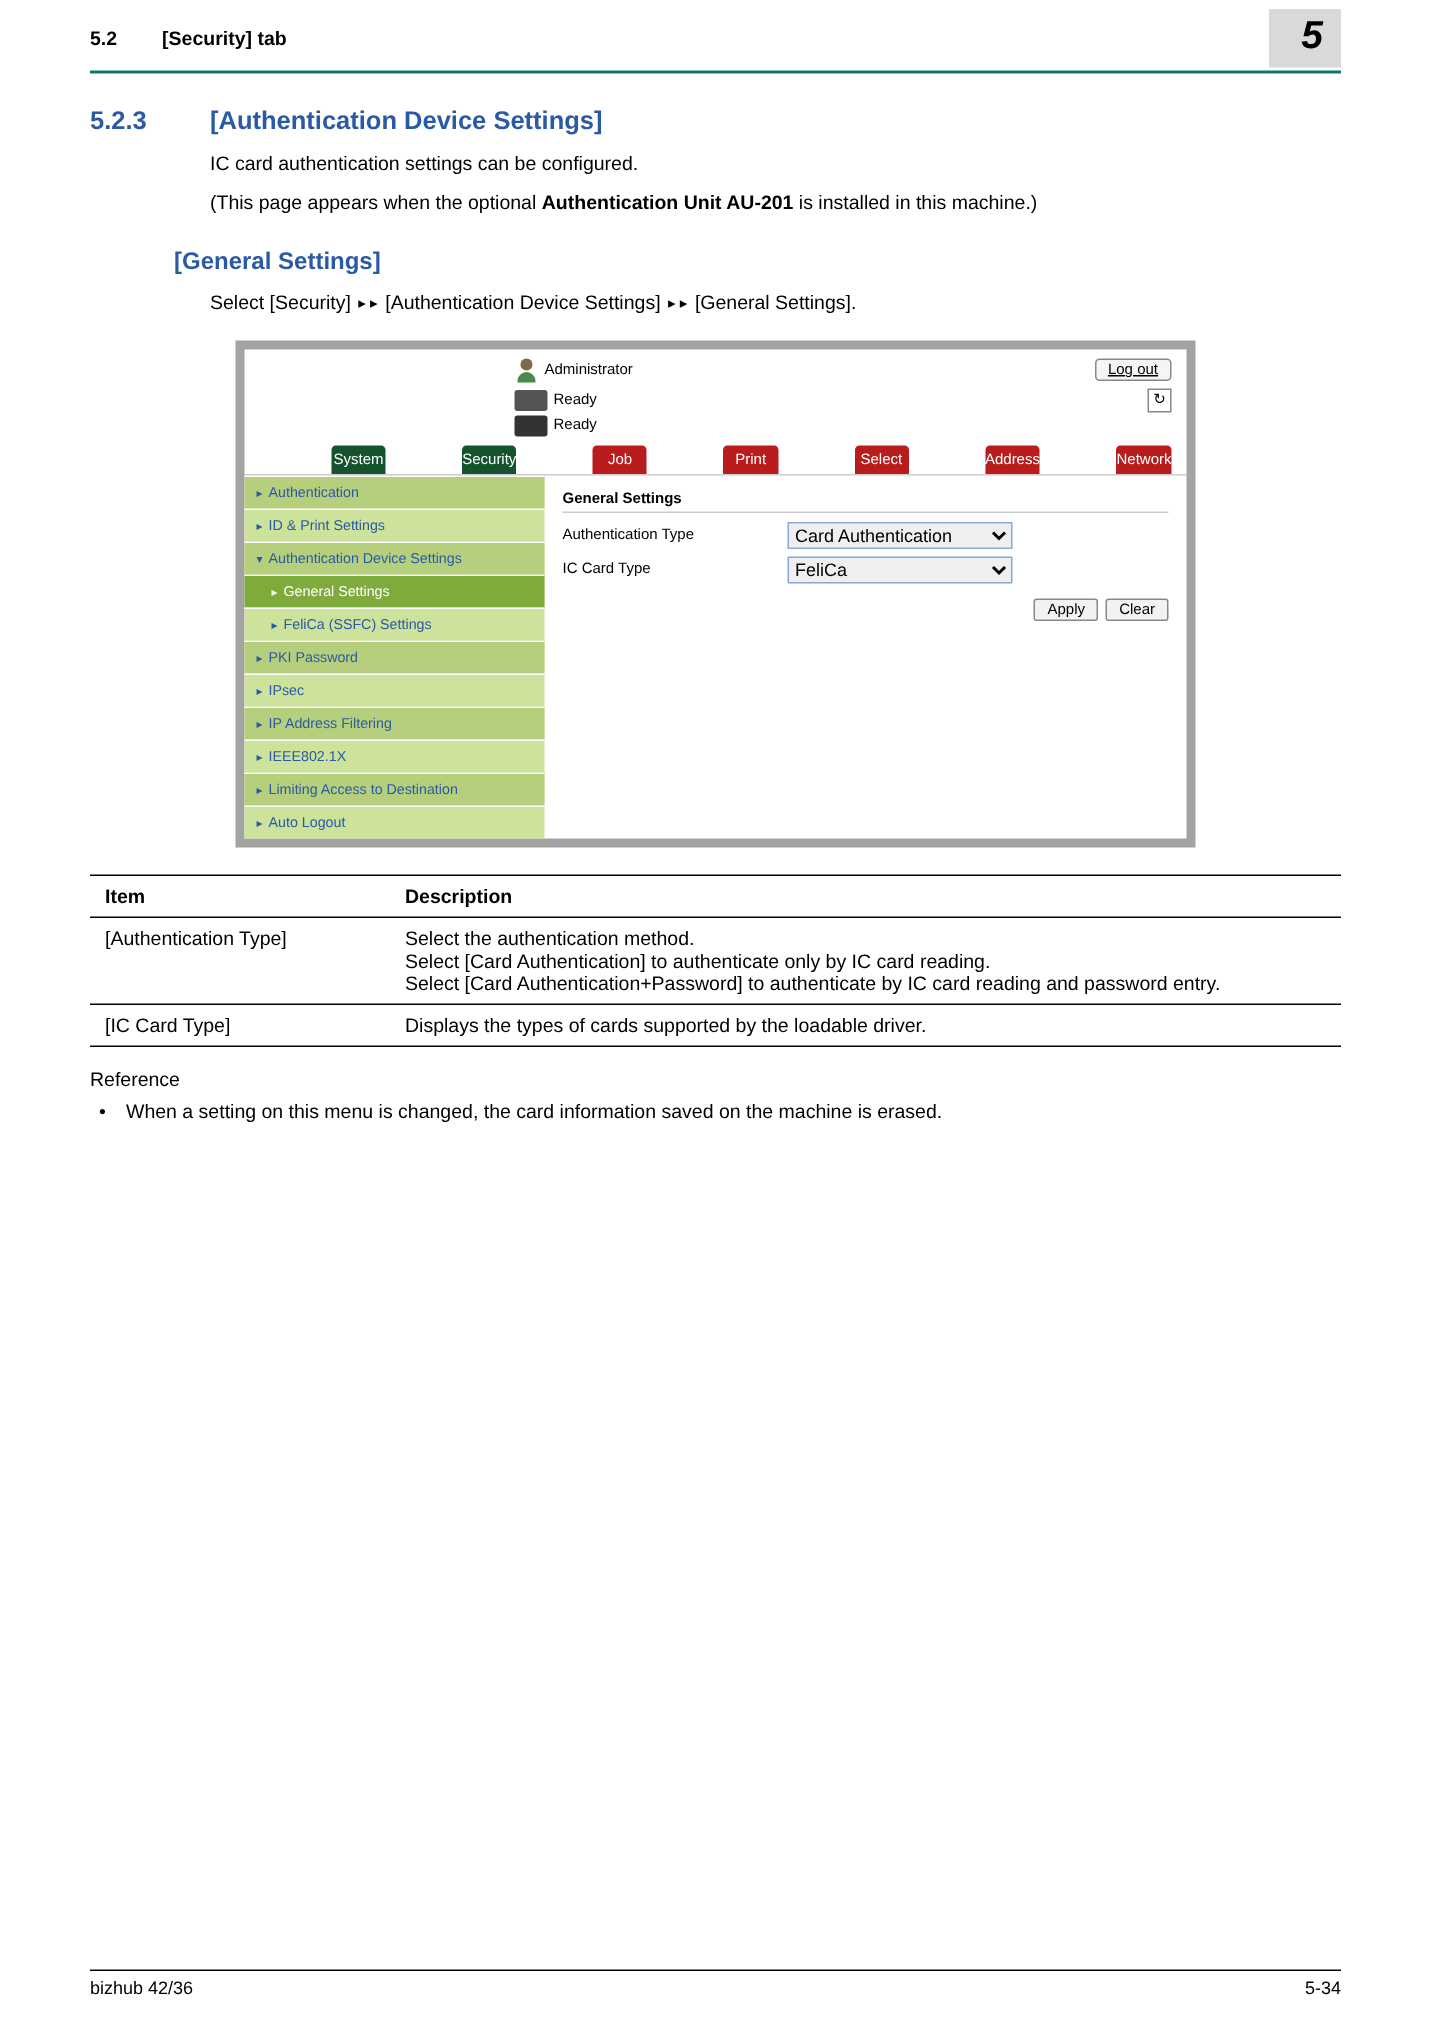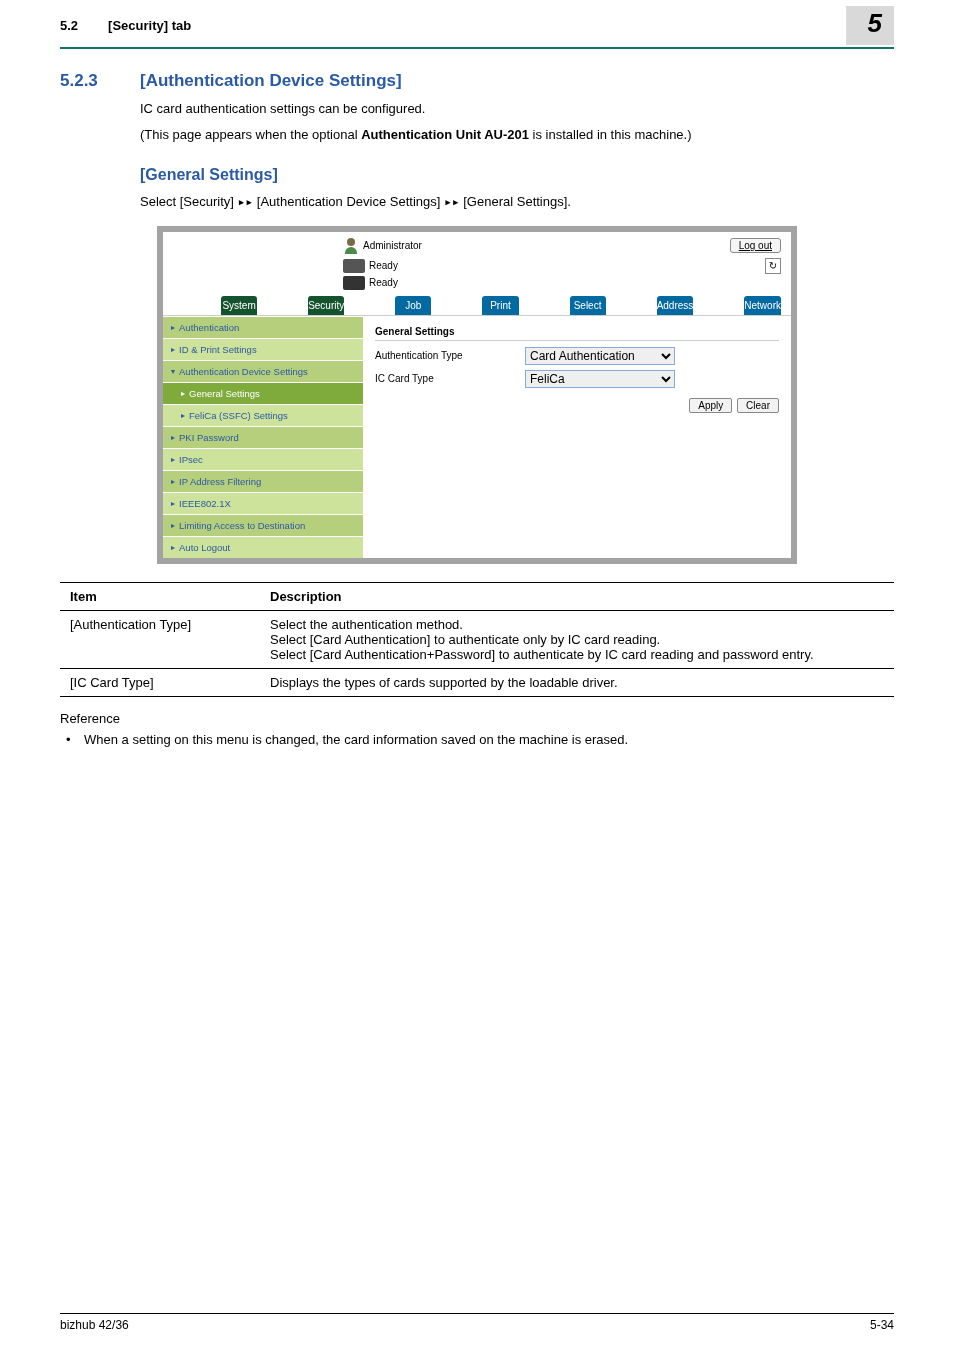--- a/index.html
+++ b/index.html
@@ -7,35 +7,35 @@
   .pghdr{display:flex;align-items:center;border-bottom:2px solid #0f766e;margin:6px 60px 0 60px;padding-bottom:2px;}
   .pghdr .sec{font-weight:bold;font-size:13px;}
   .pghdr .secttl{font-weight:bold;font-size:13px;margin-left:30px;}
   .chnum{margin-left:auto;background:#d9d9d9;font-size:26px;font-weight:bold;font-style:italic;padding:2px 12px 6px 22px;color:#000;}
   .content{margin:22px 60px 0 60px;}
   .h523row{display:flex;}
   .h523num{width:80px;font-size:17px;font-weight:bold;color:#2b5aa5;}
   .h523ttl{font-size:17px;font-weight:bold;color:#2b5aa5;}
   .body-ind{margin-left:80px;margin-top:8px;font-size:13px;line-height:1.5;}
   .body-ind p{margin-bottom:6px;}
-  .subhdr{margin-left:80px;margin-top:22px;font-size:16px;font-weight:bold;color:#2b5aa5;}
+  .subhdr{margin-left:56px;margin-top:22px;font-size:16px;font-weight:bold;color:#2b5aa5;}
   .arrows{font-family:monospace;}
   .screenshot{margin:14px auto 0 auto;width:640px;border:6px solid #a3a3a3;background:#fff;padding:0;}
   .ss-top{padding:6px 10px 0 10px;}
   .ss-toprow{display:flex;align-items:center;padding-left:170px;}
   .ss-admin{display:flex;align-items:center;font-size:10px;}
   .ss-logout{margin-left:auto;border:1px solid #888;border-radius:3px;font-size:10px;padding:1px 8px;background:#f5f5f5;text-decoration:underline;}
   .ss-readyrow{display:flex;align-items:center;padding-left:170px;margin-top:4px;}
   .ss-readyrow .ico{width:22px;height:14px;background:#555;border-radius:2px;margin-right:4px;}
   .ss-readyrow span{font-size:10px;}
   .ss-refresh{margin-left:auto;border:1px solid #888;width:16px;height:16px;font-size:10px;text-align:center;line-height:14px;background:#fff;}
   .ss-tabs{display:flex;gap:3px;padding:6px 10px 0 10px;}
   .ss-tab{flex:1;text-align:center;font-size:10px;color:#fff;padding:4px 0;border-radius:3px 3px 0 0;}
   .ss-tab.blue{background:#14532d;margin-left:48px;}
-  .ss-tab.red{background:#0369a1;margin-left:48px;}
+  .ss-tab.red{background:#b91c1c;margin-left:48px;}
   .ss-body{display:flex;border-top:1px solid #ccc;}
   .ss-nav{width:200px;background:#cde29a;font-size:9.5px;}
   .ss-nav .ni{padding:5px 8px;border-top:1px solid #fff;color:#2b5aa5;display:flex;align-items:center;}
   .ss-nav .ni.dk{background:#b6cf7c;}
   .ss-nav .ni.sel{background:#7faa3c;color:#fff;padding-left:18px;}
   .ss-nav .ni.sub{padding-left:18px;}
   .ss-nav .arr{margin-right:4px;font-size:8px;}
   .ss-main{flex:1;padding:10px 12px;font-size:10px;}
   .ss-main .gttitle{font-weight:bold;border-bottom:1px solid #ccc;padding-bottom:3px;margin-bottom:6px;}
   .ss-row{display:flex;align-items:center;margin-bottom:5px;}

